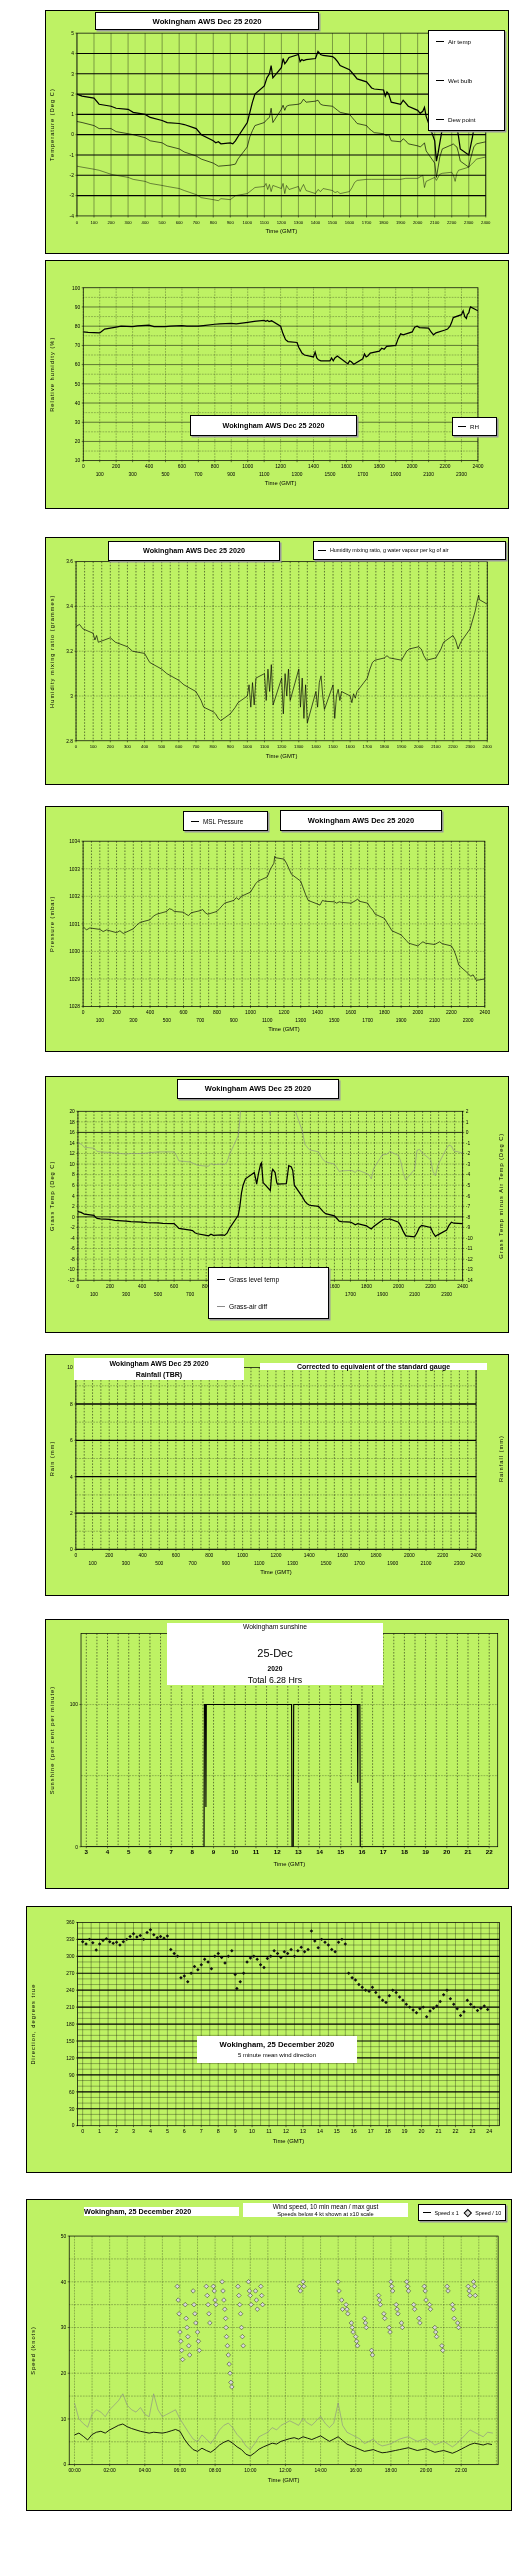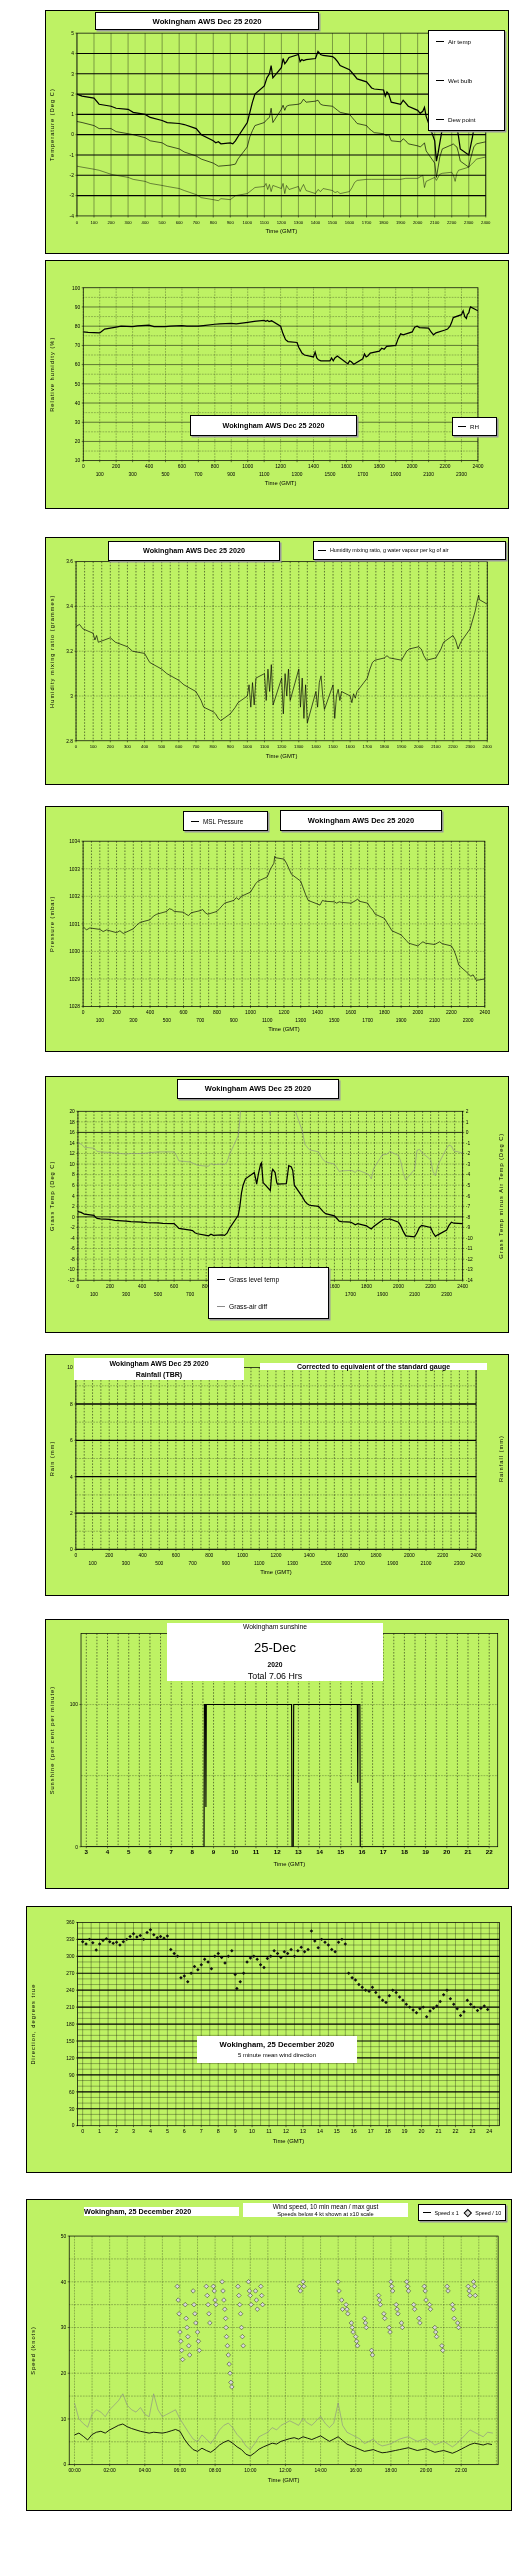--- a/index.html
+++ b/index.html
@@ -29,21 +29,21 @@
   .c3-title{left:234px;top:2.6px;width:160px;font-size:7.5px;padding:5.2px 0;}
   
   .c4-title{left:131px;top:1.5px;width:160px;font-size:7.5px;padding:4.6px 0;}
   .c4-legend{left:162px;top:190px;width:121px;height:52px;padding:8.2px 0 8.2px 8.2px;box-sizing:border-box;display:flex;flex-direction:column;justify-content:space-between;font-size:6.7px;font-weight:normal;text-align:left;}
   
   .c5-titleblock{left:28px;top:2.6px;width:170px;font-weight:bold;font-size:7px;line-height:1.6;}
   .c5-note{left:214px;top:8.2px;width:227px;font-weight:bold;font-size:7px;}
   
   .c6-titleblock{left:121px;top:3.1px;width:216px;}
   .c6-l1{font-size:6.7px;}
-  .c6-l2{font-size:13px;margin-top:10px;}
+  .c6-l2{font-size:11px;margin-top:17px;}
   .c6-l3{font-size:6.7px;font-weight:bold;margin-top:6.2px;}
   .c6-l4{font-size:8.8px;margin-top:3.1px;}
   
   .c7-titlebox{left:170px;top:129px;width:160px;padding:4.1px 0 5.2px;}
   .c7-l1{font-size:7.7px;font-weight:bold;}
   .c7-l2{font-size:6px;margin-top:3.1px;}
   
   .c8-title{left:57px;top:7.2px;width:155px;font-size:7.2px;font-weight:bold;text-align:left;}
   .c8-note{left:216px;top:3.1px;width:165px;}
   .c8-n1{font-size:6.4px;}
@@ -1035,21 +1035,21 @@
       <text x="62" y="167.5" fill="#000" font-size="9.5" text-anchor="end">100</text>
       <line x1="65" y1="440" x2="68" y2="440" stroke="#000" stroke-width="1"></line>
       <text x="62" y="443.5" fill="#000" font-size="9.5" text-anchor="end">0</text>
       <text x="0" y="0" fill="#000" font-size="11" text-anchor="middle" transform="translate(16,233) rotate(-90)" letter-spacing="2">Sunshine (per cent per minute)</text>
       <polyline points="78.3,440.0 306.8,440.0 307.6,164.0 309.7,164.0 310.5,362.7 311.3,164.0 476.8,164.0 477.6,440.0 480.1,440.0 480.9,164.0 604.5,164.0 605.3,315.8 606.1,164.0 609.4,164.0 610.2,440.0 860.5,440.0" fill="none" stroke="#000" stroke-width="2.2" clip-path="url(#clip6)"></polyline>
     </svg>
   <div class="plain c6-titleblock">
     <div class="c6-l1">Wokingham sunshine</div>
     <div class="c6-l2">25-Dec</div>
     <div class="c6-l3">2020</div>
-    <div class="c6-l4">Total 7.06 Hrs</div>
+    <div class="c6-l4">Total 6.28 Hrs</div>
   </div>
 </section>
 
 <section class="chart" style="left:26px;top:1906px;width:484px;height:265px;">
   <svg width="484" height="265" viewBox="0 0 940 515">
       <defs>
         <clipPath id="clip7">
           <rect x="98" y="30" width="820" height="395"></rect>
         </clipPath>
       </defs>

